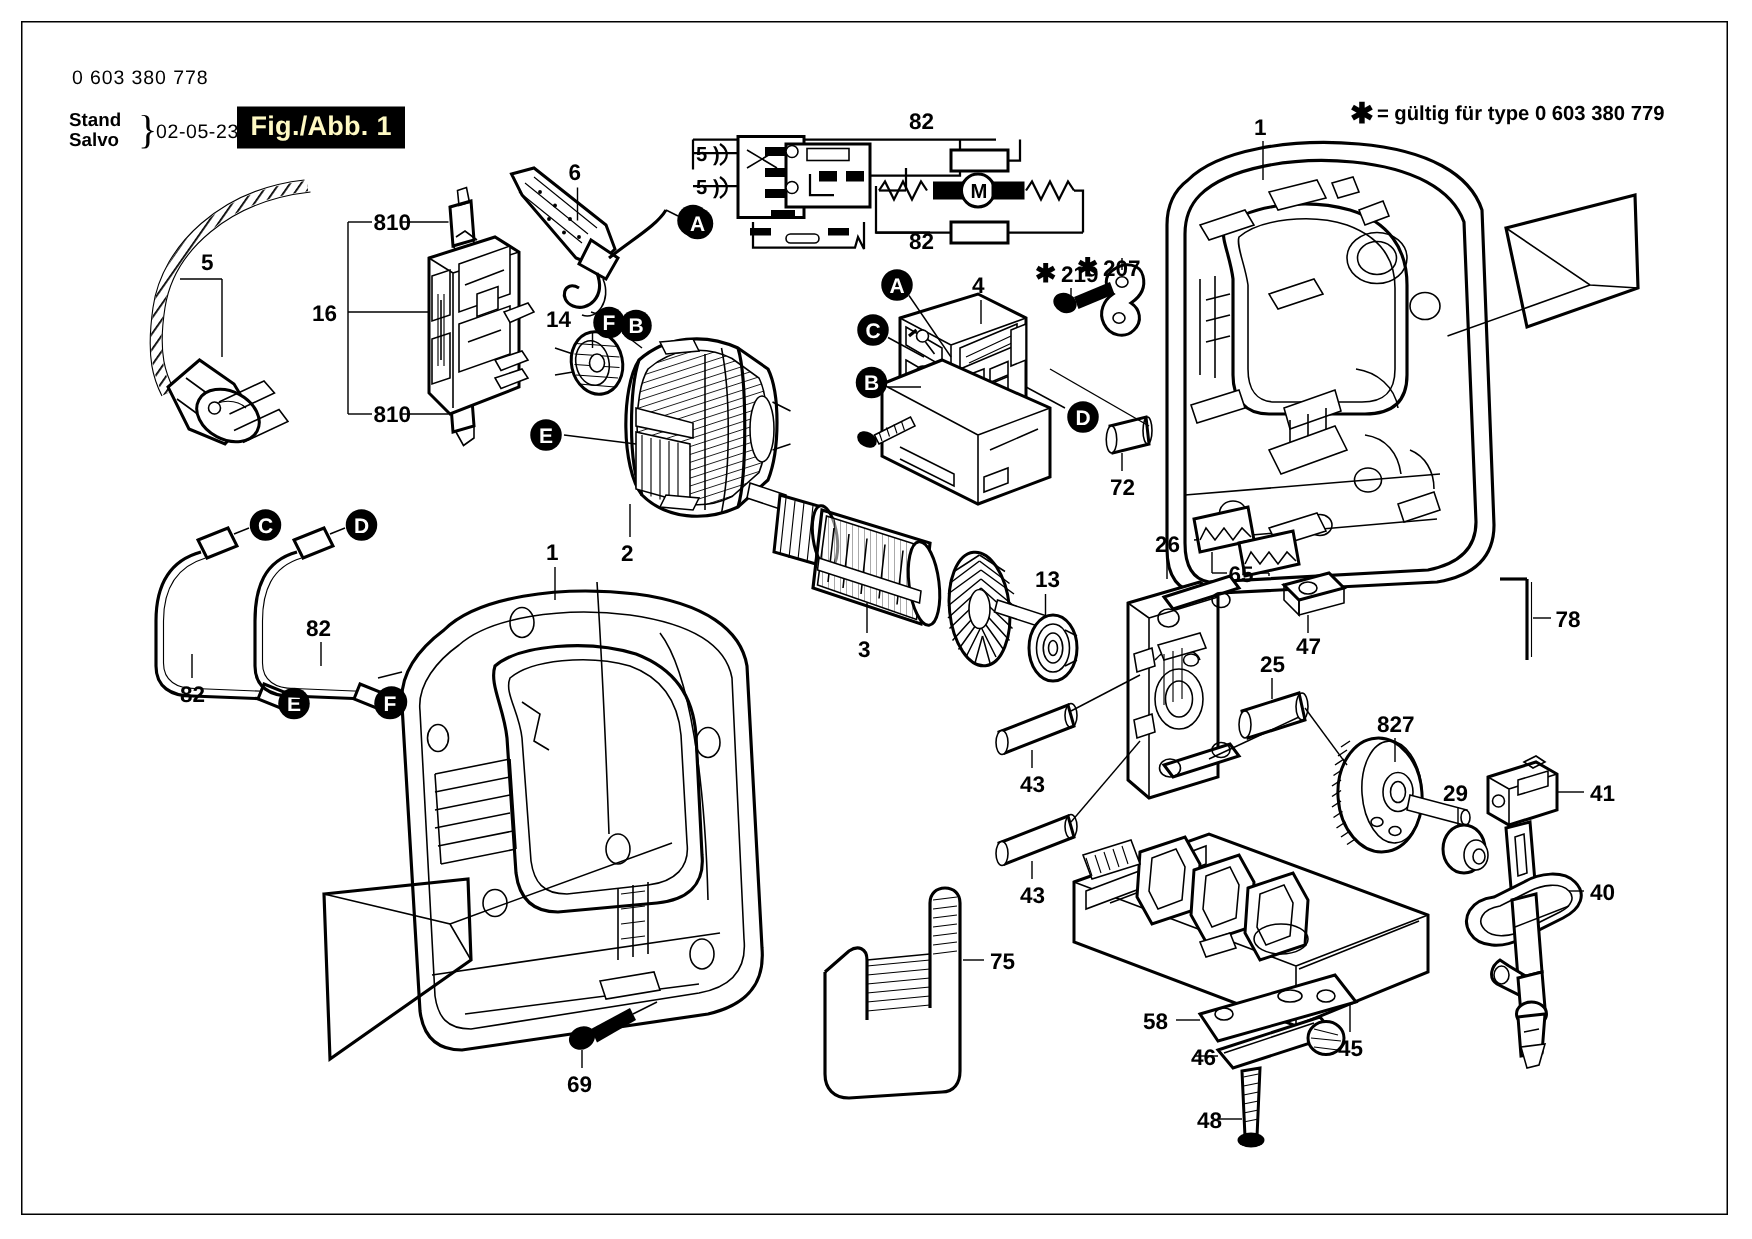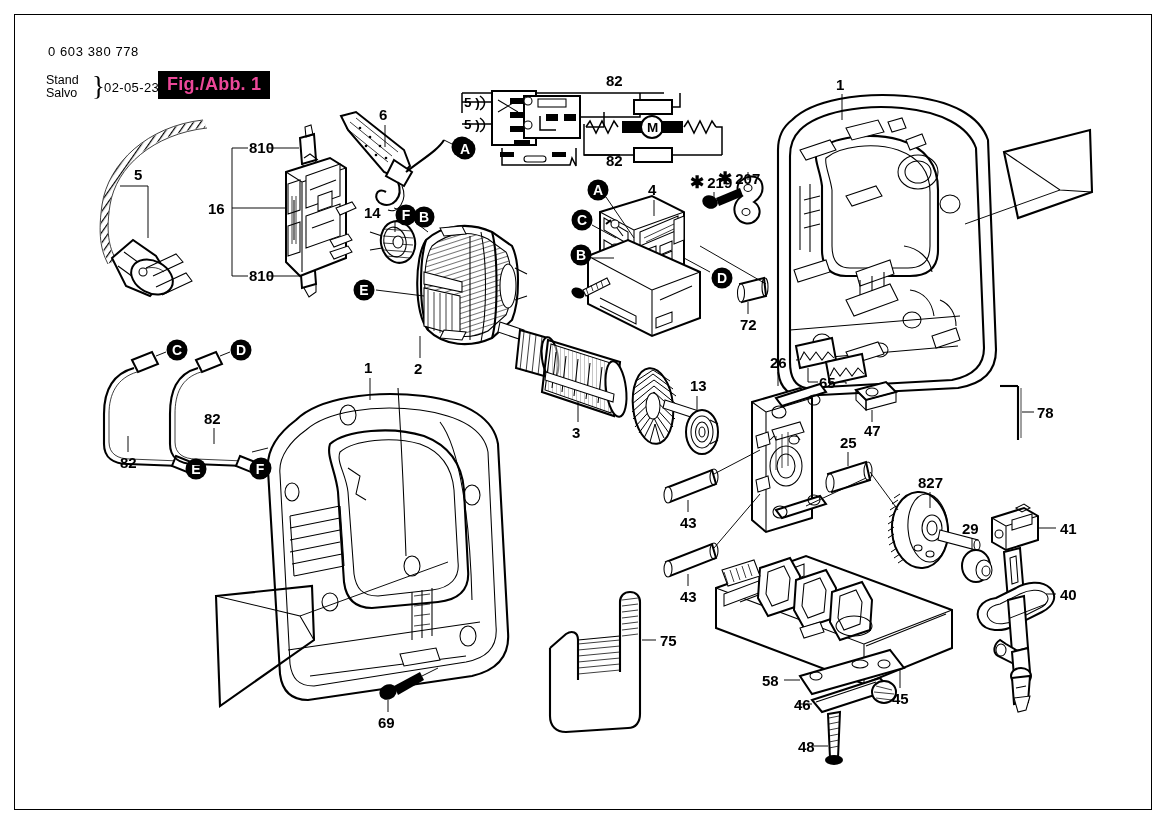--- a/index.html
+++ b/index.html
@@ -11,26 +11,26 @@
   #sheet{position:absolute;left:0;top:0;width:1168px;height:720px;border-radius:27px;}
   .border-frame{
     position:absolute;left:14px;top:14px;width:1138px;height:796px;
     border:1.5px solid #000;box-sizing:border-box;
   }
 
   
   .hdr{position:absolute;}
   #part-number{left:48px;top:44px;font-size:13px;letter-spacing:.6px;}
   #stand-issue{left:46px;top:74px;font-size:12.5px;line-height:12.5px;}
-  #stand-issue div{white-space:nowrap;}
+  #stand-issue div{white-space:nowrap;font-weight:bold;}
   #brace{position:absolute;left:92px;top:73px;font-size:27px;line-height:27px;
          font-family:"Liberation Serif",serif;}
   #date-text{position:absolute;left:104px;top:80px;font-size:13px;letter-spacing:.4px;}
   #fig-badge{
-    position:absolute;left:158px;top:71px;background:#000;color:#ec4899;
+    position:absolute;left:158px;top:71px;background:#000;color:#fef9c3;
     font-size:18px;font-weight:bold;padding:3px 9px 4px 9px;letter-spacing:.2px;
   }
   #star-note{position:absolute;left:900px;top:64px;font-size:13.5px;font-weight:bold;white-space:nowrap;}
   #star-note .starglyph{font-size:19px;vertical-align:-2px;margin-right:2px;}
 
   
   #legal{position:absolute;left:54px;top:722px;font-size:12.5px;line-height:14.6px;}
   #legal div{white-space:nowrap;}
 
   
@@ -63,20 +63,23 @@
 
   <div class="hdr" id="stand-issue">
     <div>Stand</div>
     <div>Salvo</div>
   </div>
   <div id="brace">}</div>
   <div id="date-text">02-05-23</div>
 
   <div id="fig-badge">Fig./Abb. 1</div>
 
+  <div id="star-note">
+    <span class="starglyph">✱</span><span>= gültig für type 0 603 380 779</span>
+  </div>
 
 
   <svg id="art" viewBox="0 0 1168 826">
     <defs>
       <pattern id="cordhatch" width="6" height="6" patternUnits="userSpaceOnUse" patternTransform="rotate(35)">
         <rect width="6" height="6" fill="#fff"></rect>
         <line x1="0" y1="0" x2="0" y2="6" stroke="#000" stroke-width="2.4"></line>
       </pattern>
       <pattern id="coil" width="5" height="5" patternUnits="userSpaceOnUse" patternTransform="rotate(72)">
         <rect width="5" height="5" fill="#fff"></rect>

